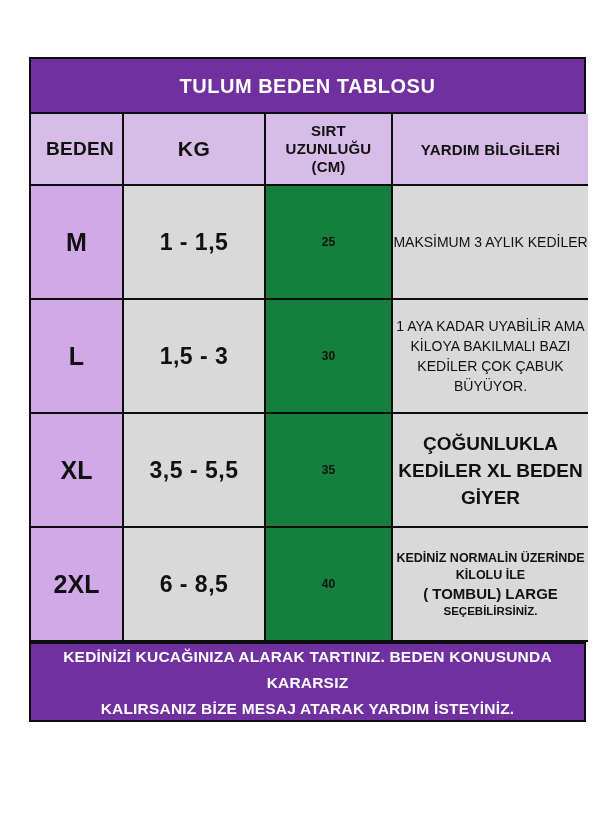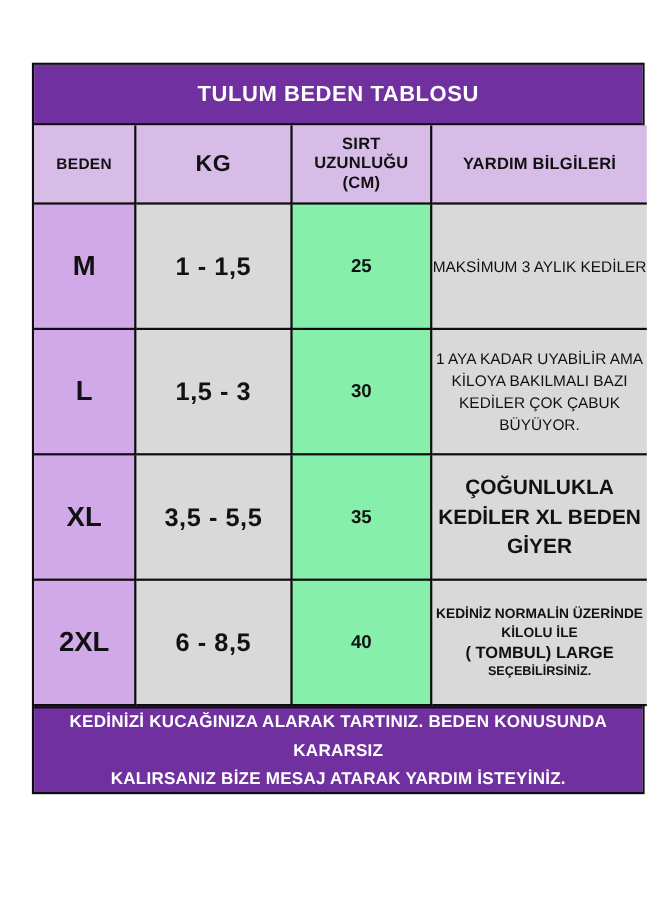--- a/index.html
+++ b/index.html
@@ -33,28 +33,28 @@
     border-bottom:2px solid #0d0d0d;
     text-align:center; vertical-align:middle;
     color:#111111; padding:2px 15px;
   }
   th:last-child, td:last-child { border-right:none; }
 
   thead tr { height:71px; }
   tbody tr { height:114px; }
 
   thead th { background:#D8BCE8; font-weight:700; }
-  th.h-size { font-size:14px; letter-spacing:0.3px; }
+  th.h-size { font-size:19px; letter-spacing:0.3px; }
   th.h-kg   { font-size:21px; letter-spacing:0.5px; }
   th.h-back { font-size:15px; line-height:18px; letter-spacing:0.2px; }
   th.h-help { font-size:15px; letter-spacing:0.2px; }
 
   td.size-cell { background:#D2A9E8; font-size:25px; font-weight:700; }
   td.kg-cell   { background:#D9D9D9; font-size:23px; font-weight:700; letter-spacing:0.5px; }
-  td.back-cell { background:#86efac; font-size:17px; font-weight:700;text-align:center; }
+  td.back-cell { background:#15803d; font-size:12px; font-weight:700;text-align:center; }
   td.help-cell { background:#D9D9D9; font-size:14px; line-height:20px; padding:4px 0; }
   td.help-cell.big { font-size:19px; font-weight:700; line-height:27px; }
 
   .help-intro    { font-size:12.5px; line-height:17px; font-weight:600; }
   .help-strong   { font-size:15px;  line-height:19px; font-weight:700; }
   .help-outro    { font-size:11.5px; line-height:16px; font-weight:600; }
 
   .multiline { white-space:pre-line; }
 
   

